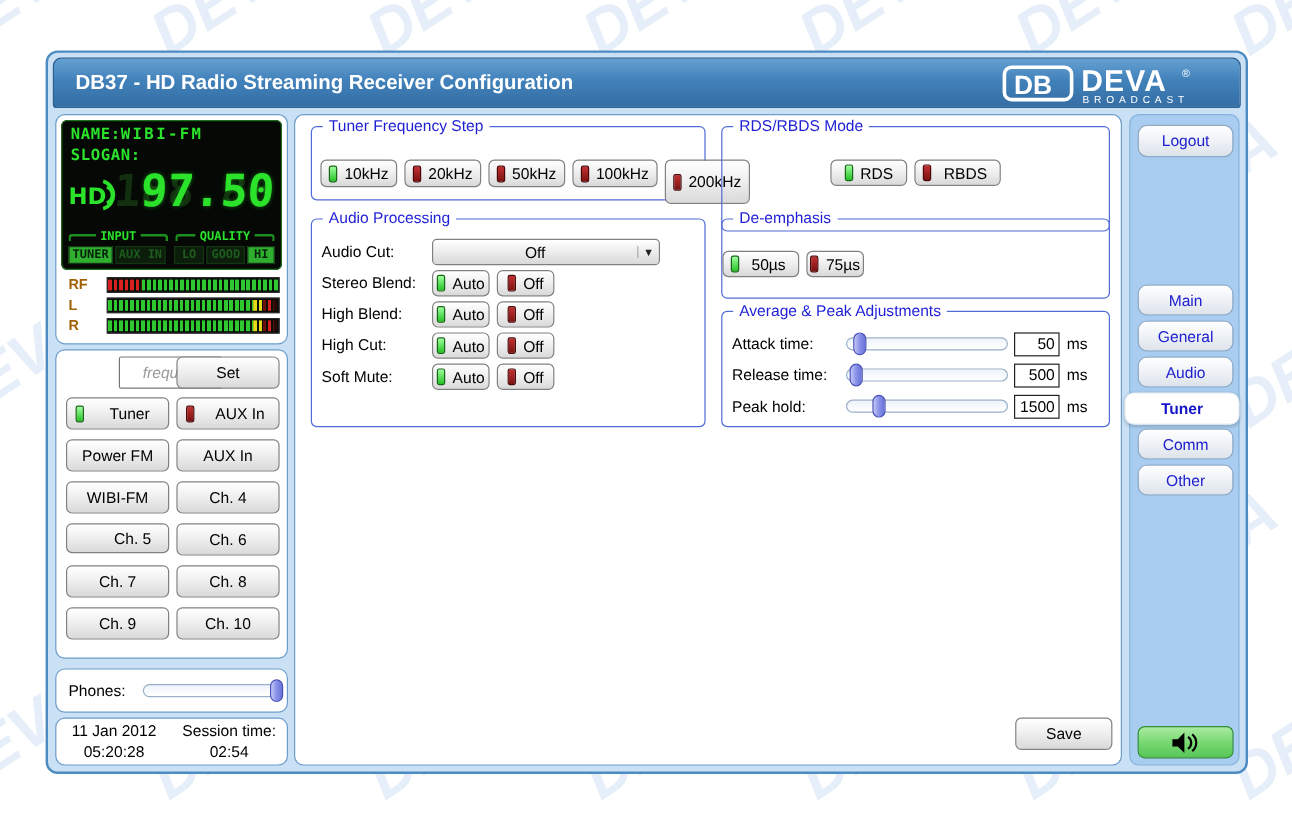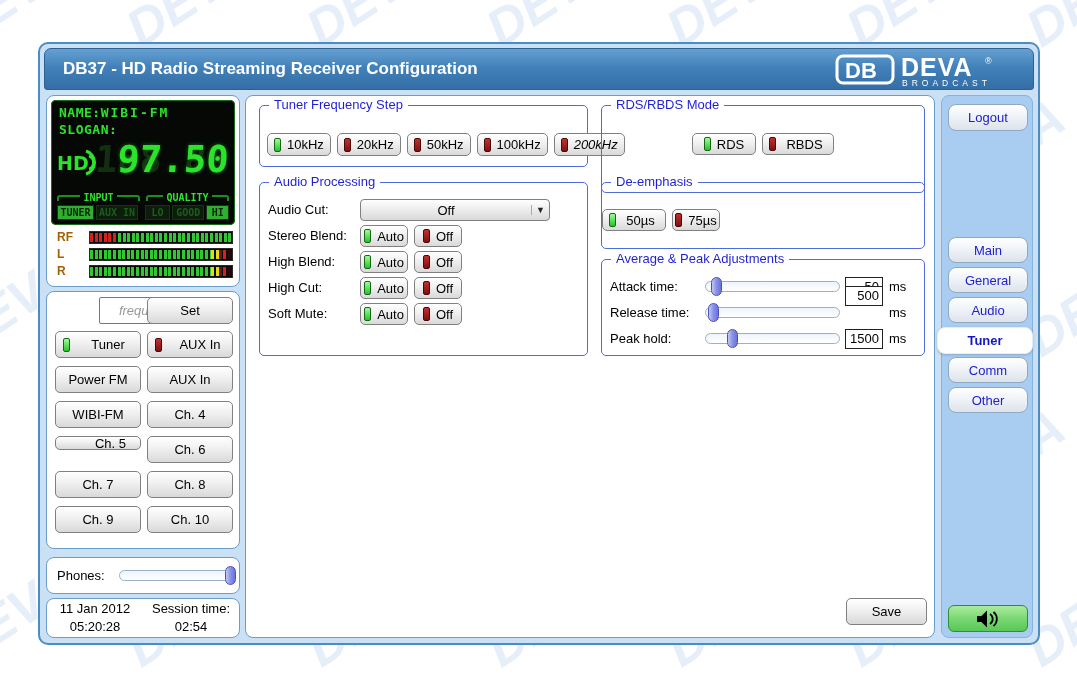--- a/index.html
+++ b/index.html
@@ -243,21 +243,21 @@
       </div>
     <div class="btn" style="position:absolute; left:100px; top:74px; width:86px; height:27px;">
         <span>AUX In</span>
       </div>
     <div class="btn" style="position:absolute; left:8px; top:109px; width:86px; height:27px;">
         <span>WIBI-FM</span>
       </div>
     <div class="btn" style="position:absolute; left:100px; top:109px; width:86px; height:27px;">
         <span>Ch. 4</span>
       </div>
-    <div class="btn" style="position:absolute; left:8px; top:144px; width:86px; height:14px;padding-left:25px;">
+    <div class="btn" style="position:absolute; left:8px; top:144px; width:86px; height:25px;padding-left:25px;">
         <span>Ch. 5</span>
       </div>
     <div class="btn" style="position:absolute; left:100px; top:144px; width:86px; height:27px;">
         <span>Ch. 6</span>
       </div>
     <div class="btn" style="position:absolute; left:8px; top:179px; width:86px; height:27px;">
         <span>Ch. 7</span>
       </div>
     <div class="btn" style="position:absolute; left:100px; top:179px; width:86px; height:27px;">
         <span>Ch. 8</span>
@@ -302,21 +302,21 @@
           <span>20kHz</span>
           </div>
         <div class="btn" style="height:23px; padding:0 6px;">
           <span class="led led-red"></span>
           <span>50kHz</span>
           </div>
         <div class="btn" style="height:23px; padding:0 6px;">
           <span class="led led-red"></span>
           <span>100kHz</span>
           </div>
-        <div class="btn" style="height:23px; padding:0 6px;font-style:italic;">
+        <div class="btn" style="height:37px; padding:0 6px;">
           <span class="led led-red"></span>
           <span>200kHz</span>
           </div>
       </div>
     </div>
 
     <div class="groupbox" style="left:13px; top:86px; width:329px; height:174px;">
       <span class="legend">Audio Processing</span>
       <span class="fieldlabel" style="left:8px; top:19px;">Audio Cut:</span>
       <div class="select" style="left:100px; top:16px; width:190px; height:22px;">
@@ -400,21 +400,21 @@
       <div class="slider" style="left:103px; top:21px; width:135px;">
         <span class="thumb" style="left: 8%;"></span>
       </div>
       <div class="valuebox" style="left:243px; top:17px;">50</div>
       <span class="fieldlabel" style="left:287px; top:19px;">ms</span>
 
       <span class="fieldlabel" style="left:8px; top:45px;">Release time:</span>
       <div class="slider" style="left:103px; top:47px; width:135px;">
         <span class="thumb" style="left: 6%;"></span>
       </div>
-      <div class="valuebox" style="left:243px; top:26px;">500</div>
+      <div class="valuebox" style="left:243px; top:43px;">500</div>
       <span class="fieldlabel" style="left:287px; top:45px;">ms</span>
 
       <span class="fieldlabel" style="left:8px; top:71px;">Peak hold:</span>
       <div class="slider" style="left:103px; top:73px; width:135px;">
         <span class="thumb" style="left: 20%;"></span>
       </div>
       <div class="valuebox" style="left:243px; top:69px;">1500</div>
       <span class="fieldlabel" style="left:287px; top:71px;">ms</span>
     </div>
 

